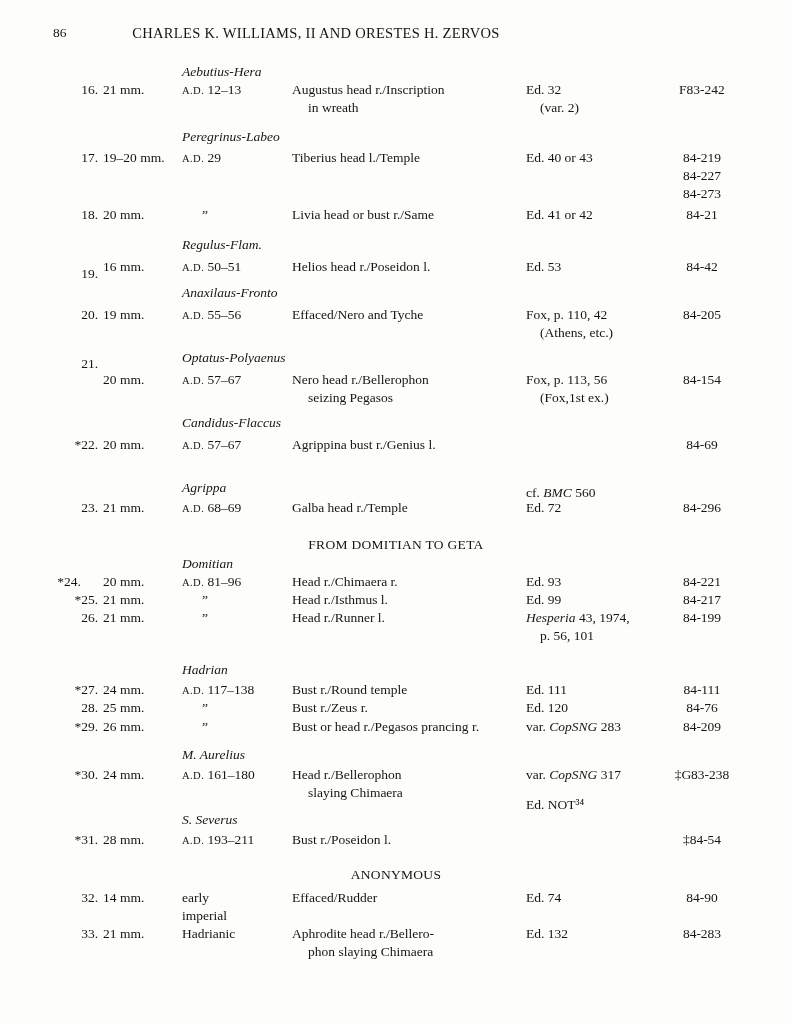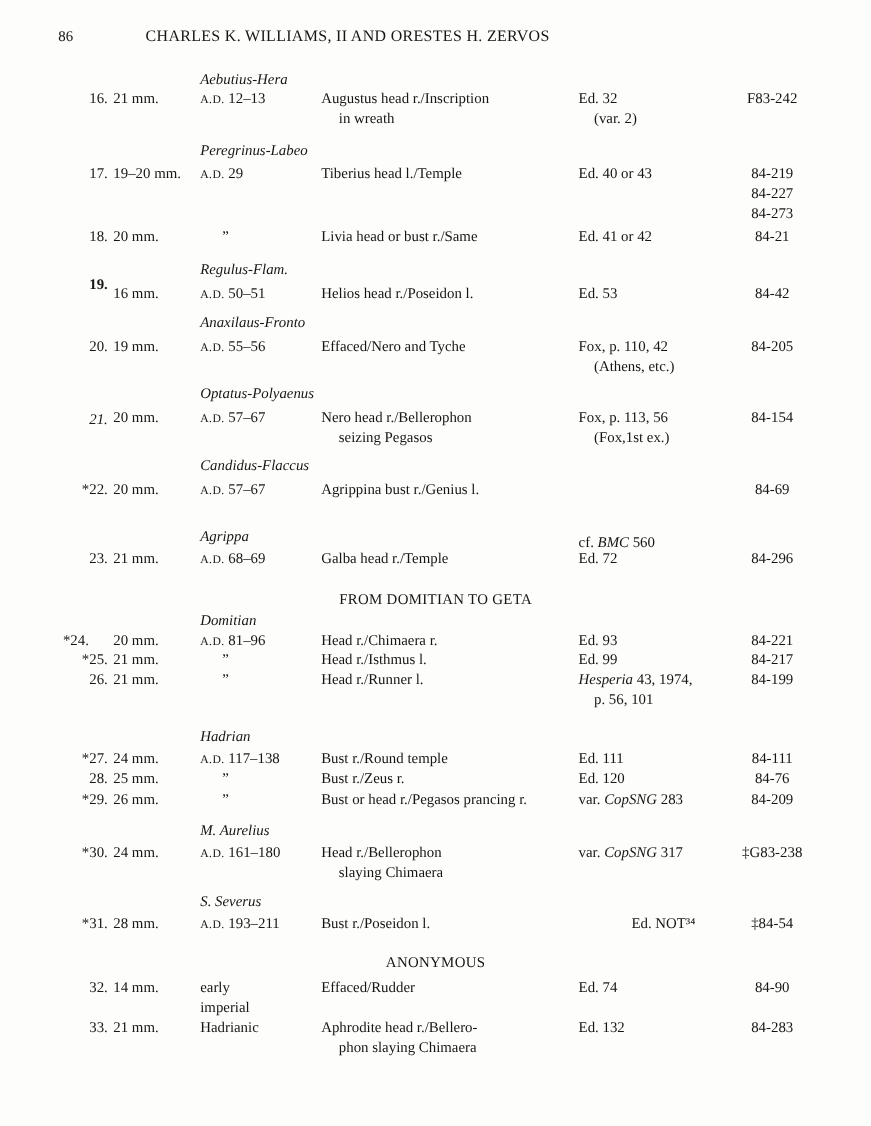--- a/index.html
+++ b/index.html
@@ -64,36 +64,36 @@
       <div class="cell cat" style="top: 149px;">84-219</div>
       <div class="cell cat" style="top: 167px;">84-227</div>
       <div class="cell cat" style="top: 185px;">84-273</div>
       <div class="cell num" style="top: 206px;">18.</div>
       <div class="cell size" style="top: 206px;">20 mm.</div>
       <div class="cell ditto" style="top: 206px;">”</div>
       <div class="cell desc" style="top: 206px;">Livia head or bust r./Same</div>
       <div class="cell ref" style="top: 206px;">Ed. 41 or 42</div>
       <div class="cell cat" style="top: 206px;">84-21</div>
       <div class="cell name" style="top: 236px;">Regulus-Flam.</div>
-      <div class="cell num" style="top: 250px; font-weight: bold;">19.</div>
+      <div class="cell num" style="top: 265px;">19.</div>
       <div class="cell size" style="top: 258px;">16 mm.</div>
       <div class="cell date" style="top: 258px;"><span class="sc">A.D.</span> 50–51</div>
       <div class="cell desc" style="top: 258px;">Helios head r./Poseidon l.</div>
       <div class="cell ref" style="top: 258px;">Ed. 53</div>
       <div class="cell cat" style="top: 258px;">84-42</div>
       <div class="cell name" style="top: 284px;">Anaxilaus-Fronto</div>
       <div class="cell num" style="top: 306px;">20.</div>
       <div class="cell size" style="top: 306px;">19 mm.</div>
       <div class="cell date" style="top: 306px;"><span class="sc">A.D.</span> 55–56</div>
       <div class="cell desc" style="top: 306px;">Effaced/Nero and Tyche</div>
       <div class="cell ref" style="top: 306px;">Fox, p. 110, 42</div>
       <div class="cell ref cont" style="top: 324px;">(Athens, etc.)</div>
       <div class="cell cat" style="top: 306px;">84-205</div>
       <div class="cell name" style="top: 349px;">Optatus-Polyaenus</div>
-      <div class="cell num" style="top: 372px; font-style: italic;">21.</div>
+      <div class="cell num" style="top: 355px;">21.</div>
       <div class="cell size" style="top: 371px;">20 mm.</div>
       <div class="cell date" style="top: 371px;"><span class="sc">A.D.</span> 57–67</div>
       <div class="cell desc" style="top: 371px;">Nero head r./Bellerophon</div>
       <div class="cell desc cont" style="top: 389px;">seizing Pegasos</div>
       <div class="cell ref" style="top: 371px;">Fox, p. 113, 56</div>
       <div class="cell ref cont" style="top: 389px;">(Fox,1st ex.)</div>
       <div class="cell cat" style="top: 371px;">84-154</div>
       <div class="cell name" style="top: 414px;">Candidus-Flaccus</div>
       <div class="cell num" style="top: 436px;">*22.</div>
       <div class="cell size" style="top: 436px;">20 mm.</div>
@@ -154,21 +154,21 @@
       <div class="cell date" style="top: 766px;"><span class="sc">A.D.</span> 161–180</div>
       <div class="cell desc" style="top: 766px;">Head r./Bellerophon</div>
       <div class="cell desc cont" style="top: 784px;">slaying Chimaera</div>
       <div class="cell ref" style="top: 766px;">var. <i>CopSNG</i> 317</div>
       <div class="cell cat" style="top: 766px;">‡G83-238</div>
       <div class="cell name" style="top: 811px;">S. Severus</div>
       <div class="cell num" style="top: 831px;">*31.</div>
       <div class="cell size" style="top: 831px;">28 mm.</div>
       <div class="cell date" style="top: 831px;"><span class="sc">A.D.</span> 193–211</div>
       <div class="cell desc" style="top: 831px;">Bust r./Poseidon l.</div>
-      <div class="cell ref" style="top: 831px; margin-left: 48px;">Ed. NOT³⁴</div>
+      <div class="cell ref" style="top: 796px;">Ed. NOT³⁴</div>
       <div class="cell cat" style="top: 831px;">‡84-54</div>
       <div class="cell section" style="top: 866px;">ANONYMOUS</div>
       <div class="cell num" style="top: 889px;">32.</div>
       <div class="cell size" style="top: 889px;">14 mm.</div>
       <div class="cell date" style="top: 889px;">early</div>
       <div class="cell date" style="top: 907px;">imperial</div>
       <div class="cell desc" style="top: 889px;">Effaced/Rudder</div>
       <div class="cell ref" style="top: 889px;">Ed. 74</div>
       <div class="cell cat" style="top: 889px;">84-90</div>
       <div class="cell num" style="top: 925px;">33.</div>

